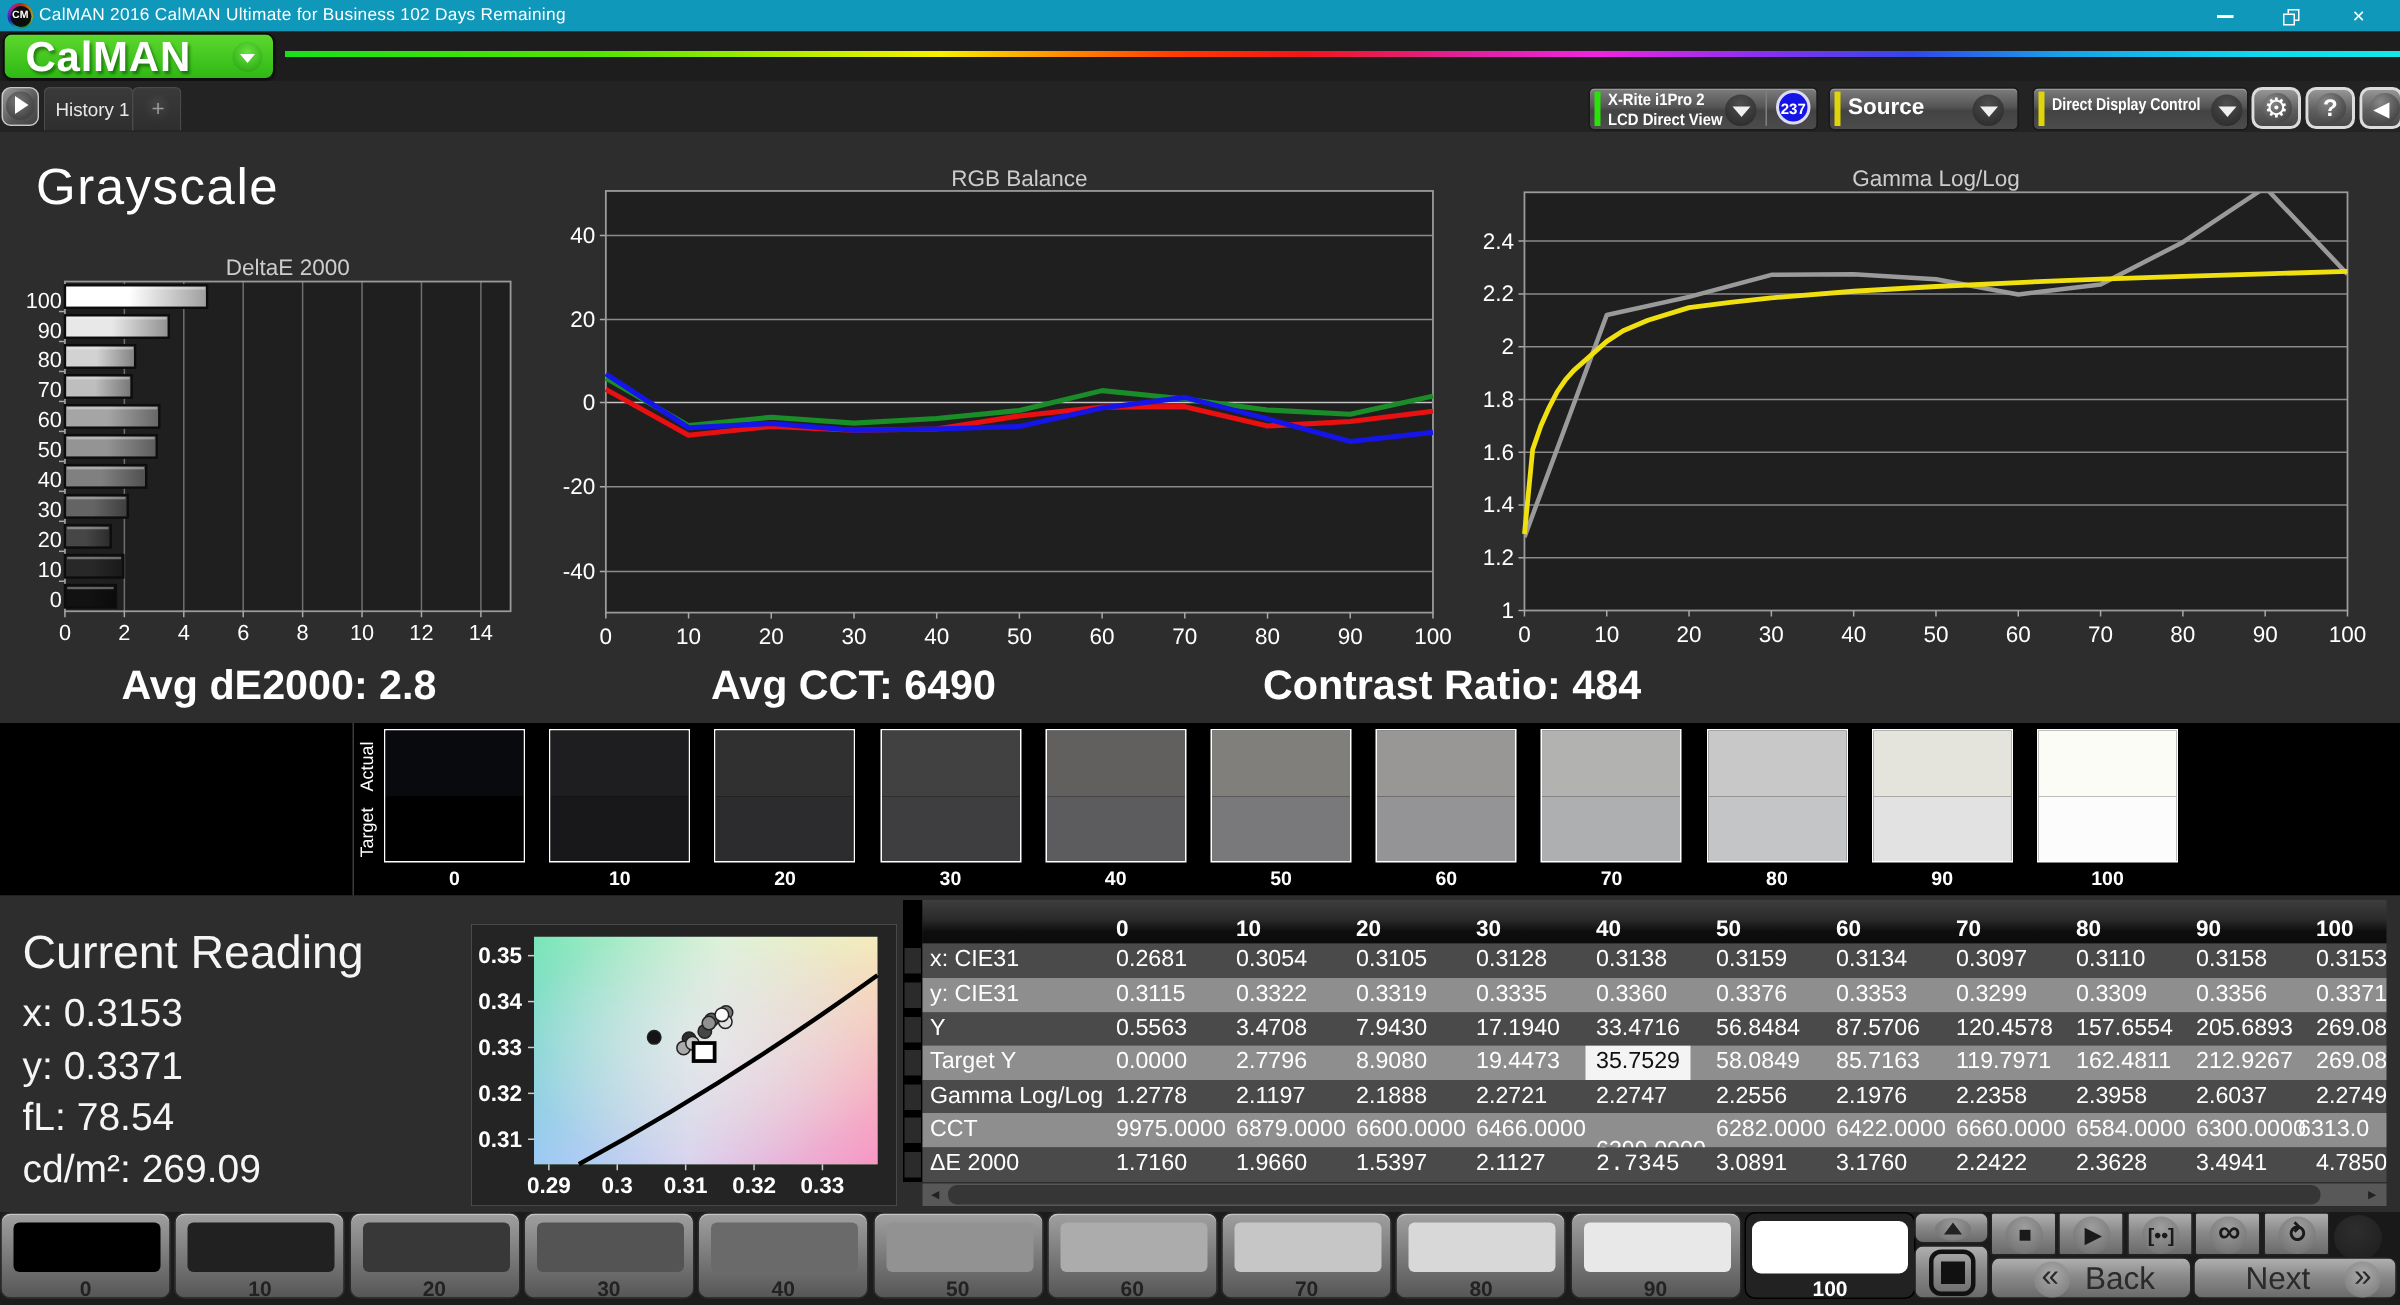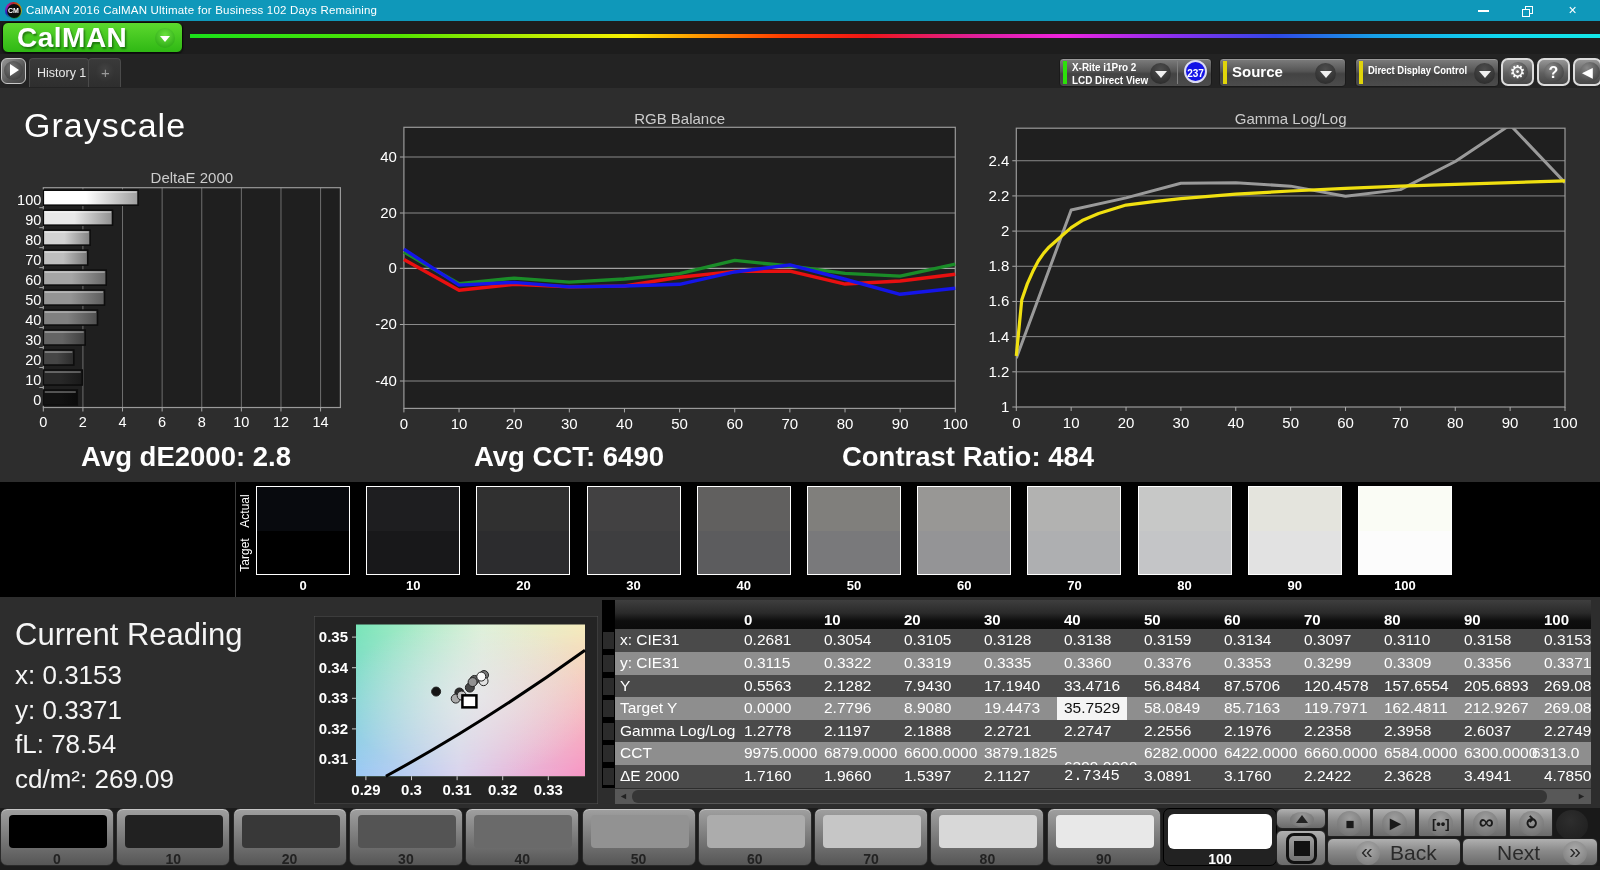--- a/index.html
+++ b/index.html
@@ -546,21 +546,21 @@
           <span style="position:absolute;left:609px;top:2px;">0.3353</span>
           <span style="position:absolute;left:689px;top:2px;">0.3299</span>
           <span style="position:absolute;left:769px;top:2px;">0.3309</span>
           <span style="position:absolute;left:849px;top:2px;">0.3356</span>
           <span style="position:absolute;left:929px;top:2px;text-align:right;">0.3371</span>
         </div>
         <div style="position:absolute;left:1px;top:54.900000000000006px;width:11px;height:17px;background:#2b2b2b;"></div>
         <div style="position:absolute;left:13px;top:74.5px;width:976px;height:22.67px;background:#4a4a4a;color:#fff;font-size:15.5px;overflow:hidden;">
           <span style="position:absolute;left:5px;top:2px;">Y</span>
           <span style="position:absolute;left:129px;top:2px;">0.5563</span>
-          <span style="position:absolute;left:209px;top:2px;">2.1282</span>
+          <span style="position:absolute;left:209px;top:2px;">3.4708</span>
           <span style="position:absolute;left:289px;top:2px;">7.9430</span>
           <span style="position:absolute;left:369px;top:2px;">17.1940</span>
           <span style="position:absolute;left:449px;top:2px;">33.4716</span>
           <span style="position:absolute;left:529px;top:2px;">56.8484</span>
           <span style="position:absolute;left:609px;top:2px;">87.5706</span>
           <span style="position:absolute;left:689px;top:2px;">120.4578</span>
           <span style="position:absolute;left:769px;top:2px;">157.6554</span>
           <span style="position:absolute;left:849px;top:2px;">205.6893</span>
           <span style="position:absolute;left:929px;top:2px;">269.08</span>
         </div>
@@ -593,21 +593,21 @@
           <span style="position:absolute;left:769px;top:2px;">2.3958</span>
           <span style="position:absolute;left:849px;top:2px;">2.6037</span>
           <span style="position:absolute;left:929px;top:2px;">2.2749</span>
         </div>
         <div style="position:absolute;left:1px;top:122.7px;width:11px;height:17px;background:#2b2b2b;"></div>
         <div style="position:absolute;left:13px;top:142.3px;width:976px;height:22.67px;background:#8e8e8e;color:#fff;font-size:15.5px;overflow:hidden;">
           <span style="position:absolute;left:5px;top:2px;">CCT</span>
           <span style="position:absolute;left:129px;top:2px;">9975.0000</span>
           <span style="position:absolute;left:209px;top:2px;">6879.0000</span>
           <span style="position:absolute;left:289px;top:2px;">6600.0000</span>
-          <span style="position:absolute;left:369px;top:2px;">3879.1825</span>
+          <span style="position:absolute;left:369px;top:2px;">6466.0000</span>
           <span style="position:absolute;left:449px;top:16px;text-decoration:underline;">6399.0000</span>
           <span style="position:absolute;left:529px;top:2px;">6282.0000</span>
           <span style="position:absolute;left:609px;top:2px;">6422.0000</span>
           <span style="position:absolute;left:689px;top:2px;">6660.0000</span>
           <span style="position:absolute;left:769px;top:2px;">6584.0000</span>
           <span style="position:absolute;left:849px;top:2px;">6300.0000</span>
           <span style="position:absolute;left:917px;top:2px;">6313.0</span>
         </div>
         <div style="position:absolute;left:1px;top:145.3px;width:11px;height:17px;background:#2b2b2b;"></div>
         <div style="position:absolute;left:13px;top:164.90000000000003px;width:976px;height:22.67px;background:#4a4a4a;color:#fff;font-size:15.5px;overflow:hidden;">

